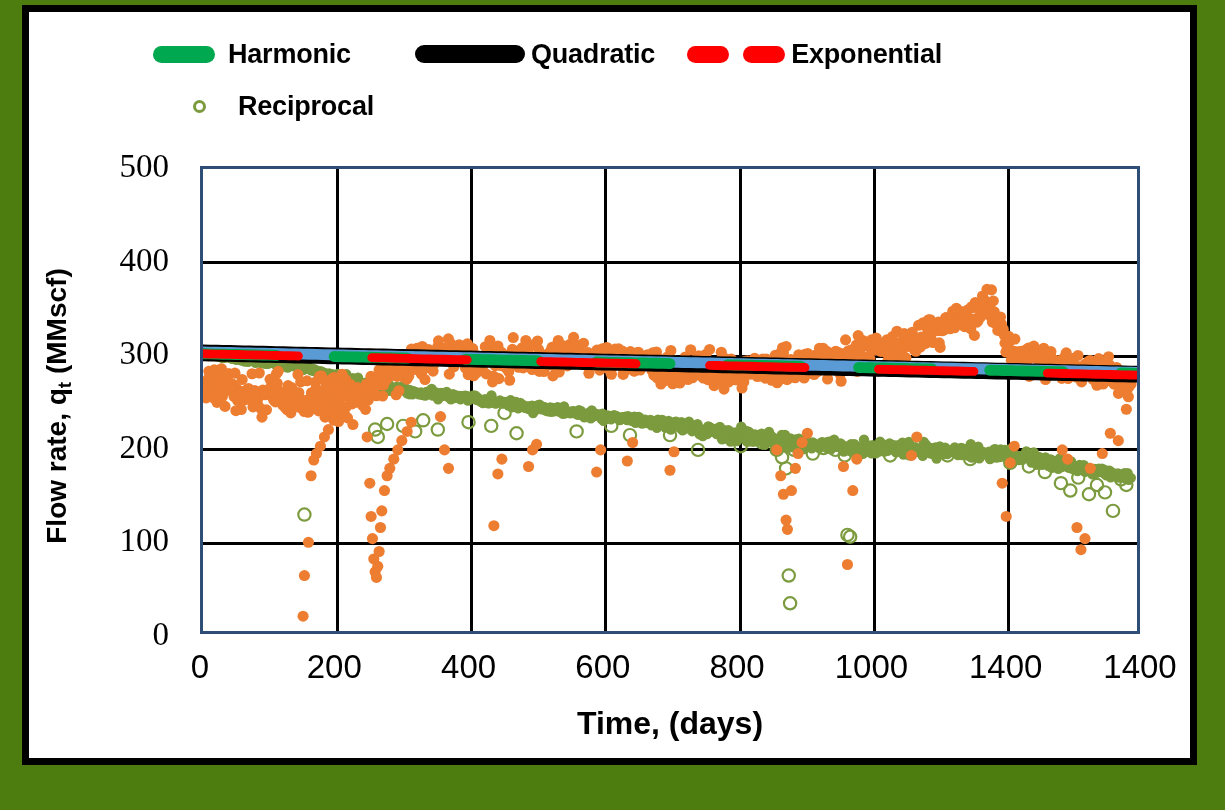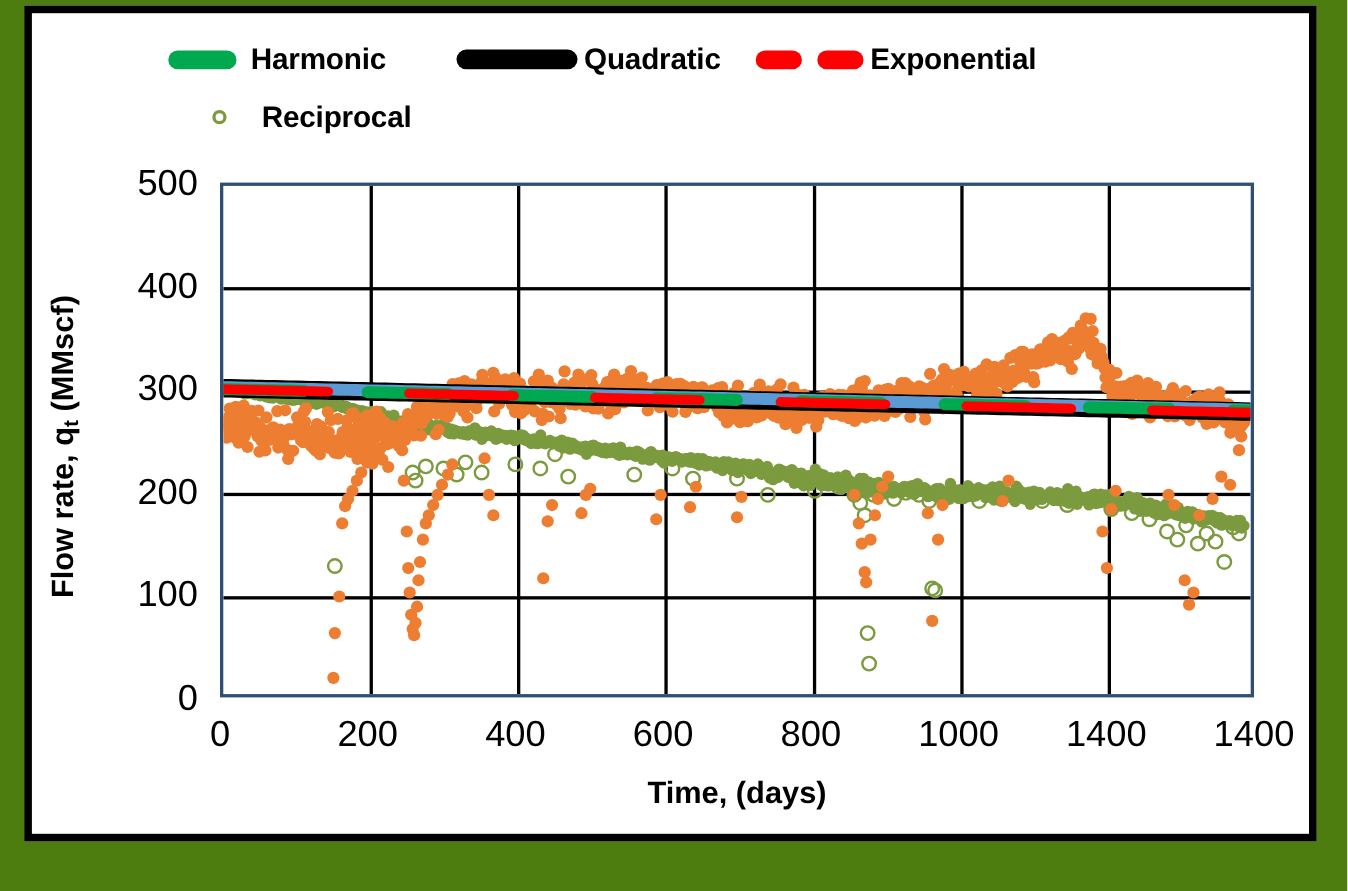--- a/index.html
+++ b/index.html
@@ -116,27 +116,27 @@
   #data-svg {
     position: absolute;
     inset: 0;
     width: 100%;
     height: 100%;
   }
 
   
   .ytick {
     position: absolute;
-    right: 5px;
+    right: 16px;
     width: 90px;
     text-align: right;
     font-size: 33px;
     font-weight: normal;
     color: #000000;
-    font-family: Liberation Sans, sans-serif;
+    font-family: Liberation Serif, serif;
     transform: translateY(-50%);
   }
   #ytick-col {
     position: absolute;
     left: 95px;
     top: 166px;
     width: 90px;
     height: 468px;
   }
   .xtick {
@@ -155,21 +155,21 @@
     top: 648px;
     width: 940px;
     height: 45px;
   }
   #xaxis-title {
     position: absolute;
     left: 200px;
     top: 705px;
     width: 940px;
     text-align: center;
-    font-size: 28px;
+    font-size: 32px;
     font-weight: bold;
     color: #000000;
     font-family: "Liberation Sans", sans-serif;
   }
   #yaxis-title {
     position: absolute;
     left: -178px;
     top: 390px;
     width: 470px;
     text-align: center;

